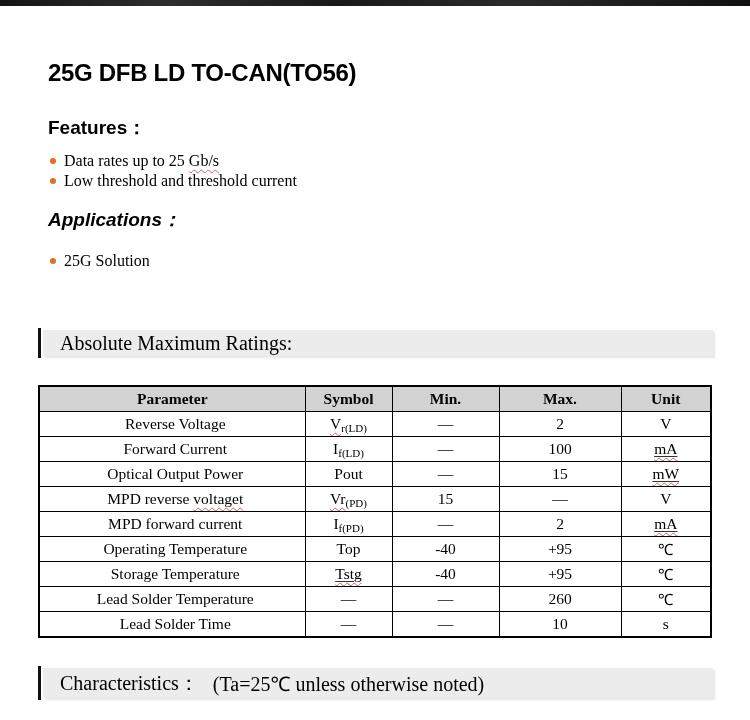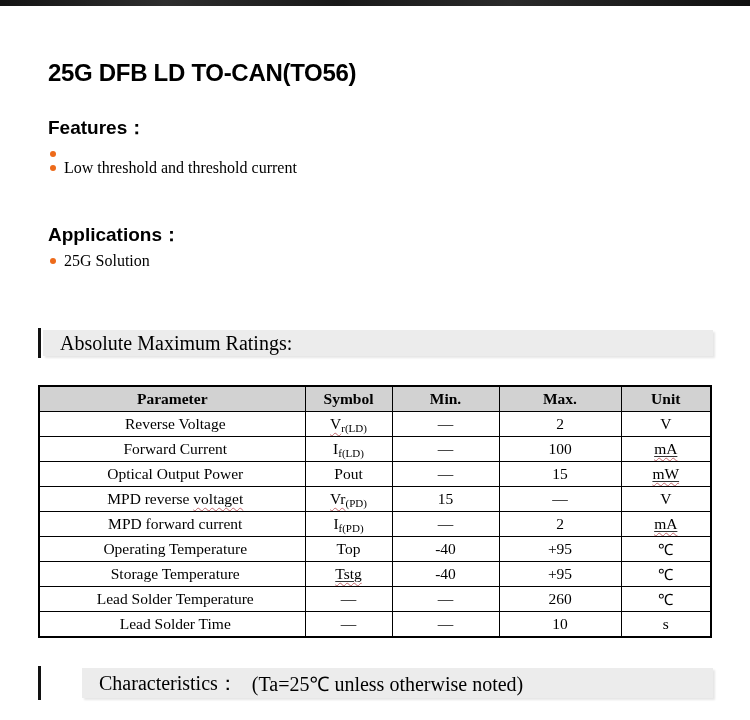--- a/index.html
+++ b/index.html
@@ -15,32 +15,32 @@
   .title{
     position:absolute;left:48px;top:58px;margin:0;
     font-family:"Liberation Sans",sans-serif;font-weight:bold;font-size:24px;
     letter-spacing:-0.3px;line-height:30px;
   }
   .sec-heading{
     position:absolute;left:48px;margin:0;
     font-family:"Liberation Sans",sans-serif;font-weight:bold;font-size:19px;line-height:24px;
   }
   #features-heading{top:116px;}
-  #applications-heading{top:223px;}
+  #applications-heading{top:208px;font-style:italic;}
   .bullet-list{position:absolute;left:50px;}
   #features-list{top:151px;}
   #applications-list{top:251px;}
   .bullet-item{display:flex;align-items:center;font-size:16px;line-height:19px;margin-bottom:1px;}
   .bullet-dot{
     width:6px;height:6px;border-radius:50%;flex:0 0 auto;
     background:var(--bullet,#ed6a1a);margin-right:8px;
   }
   .section-bar{position:absolute;left:38px;width:675px;display:flex;}
   #abs-max-bar{top:328px;height:30px;}
-  #char-bar{top:666px;height:34px;gap:39px;}
+  #char-bar{top:666px;height:34px;}
   .bar-accent{width:3px;background:#121212;height:100%;flex:0 0 auto;}
   .bar-body{
     flex:1;margin:2px 0 2px 2px;background:var(--bar-bg,#ececec);
     display:flex;align-items:center;padding-left:17px;font-size:20px;
     box-shadow:2px 2px 2px rgba(0,0,0,0.10);
   }
   .char-note{margin-left:14px;}
   table{
     position:absolute;left:38px;top:385px;width:672px;
     border-collapse:collapse;table-layout:fixed;
@@ -70,20 +70,21 @@
 <body>
 
 <div class="top-strip"></div>
 
 <h1 class="title">25G DFB LD TO-CAN(TO56)</h1>
 
 <h2 class="sec-heading" id="features-heading">Features：</h2>
 <div class="bullet-list" id="features-list">
     <div class="bullet-item">
       <span class="bullet-dot"></span>
+      <span><span>Data rates up to 25 </span><span class="wavy">Gb/s</span></span>
     </div>
     <div class="bullet-item">
       <span class="bullet-dot"></span>
       <span><span>Low threshold and threshold current</span></span>
     </div>
   </div>
 
 <h2 class="sec-heading" id="applications-heading">Applications：</h2>
 <div class="bullet-list" id="applications-list">
     <div class="bullet-item">

